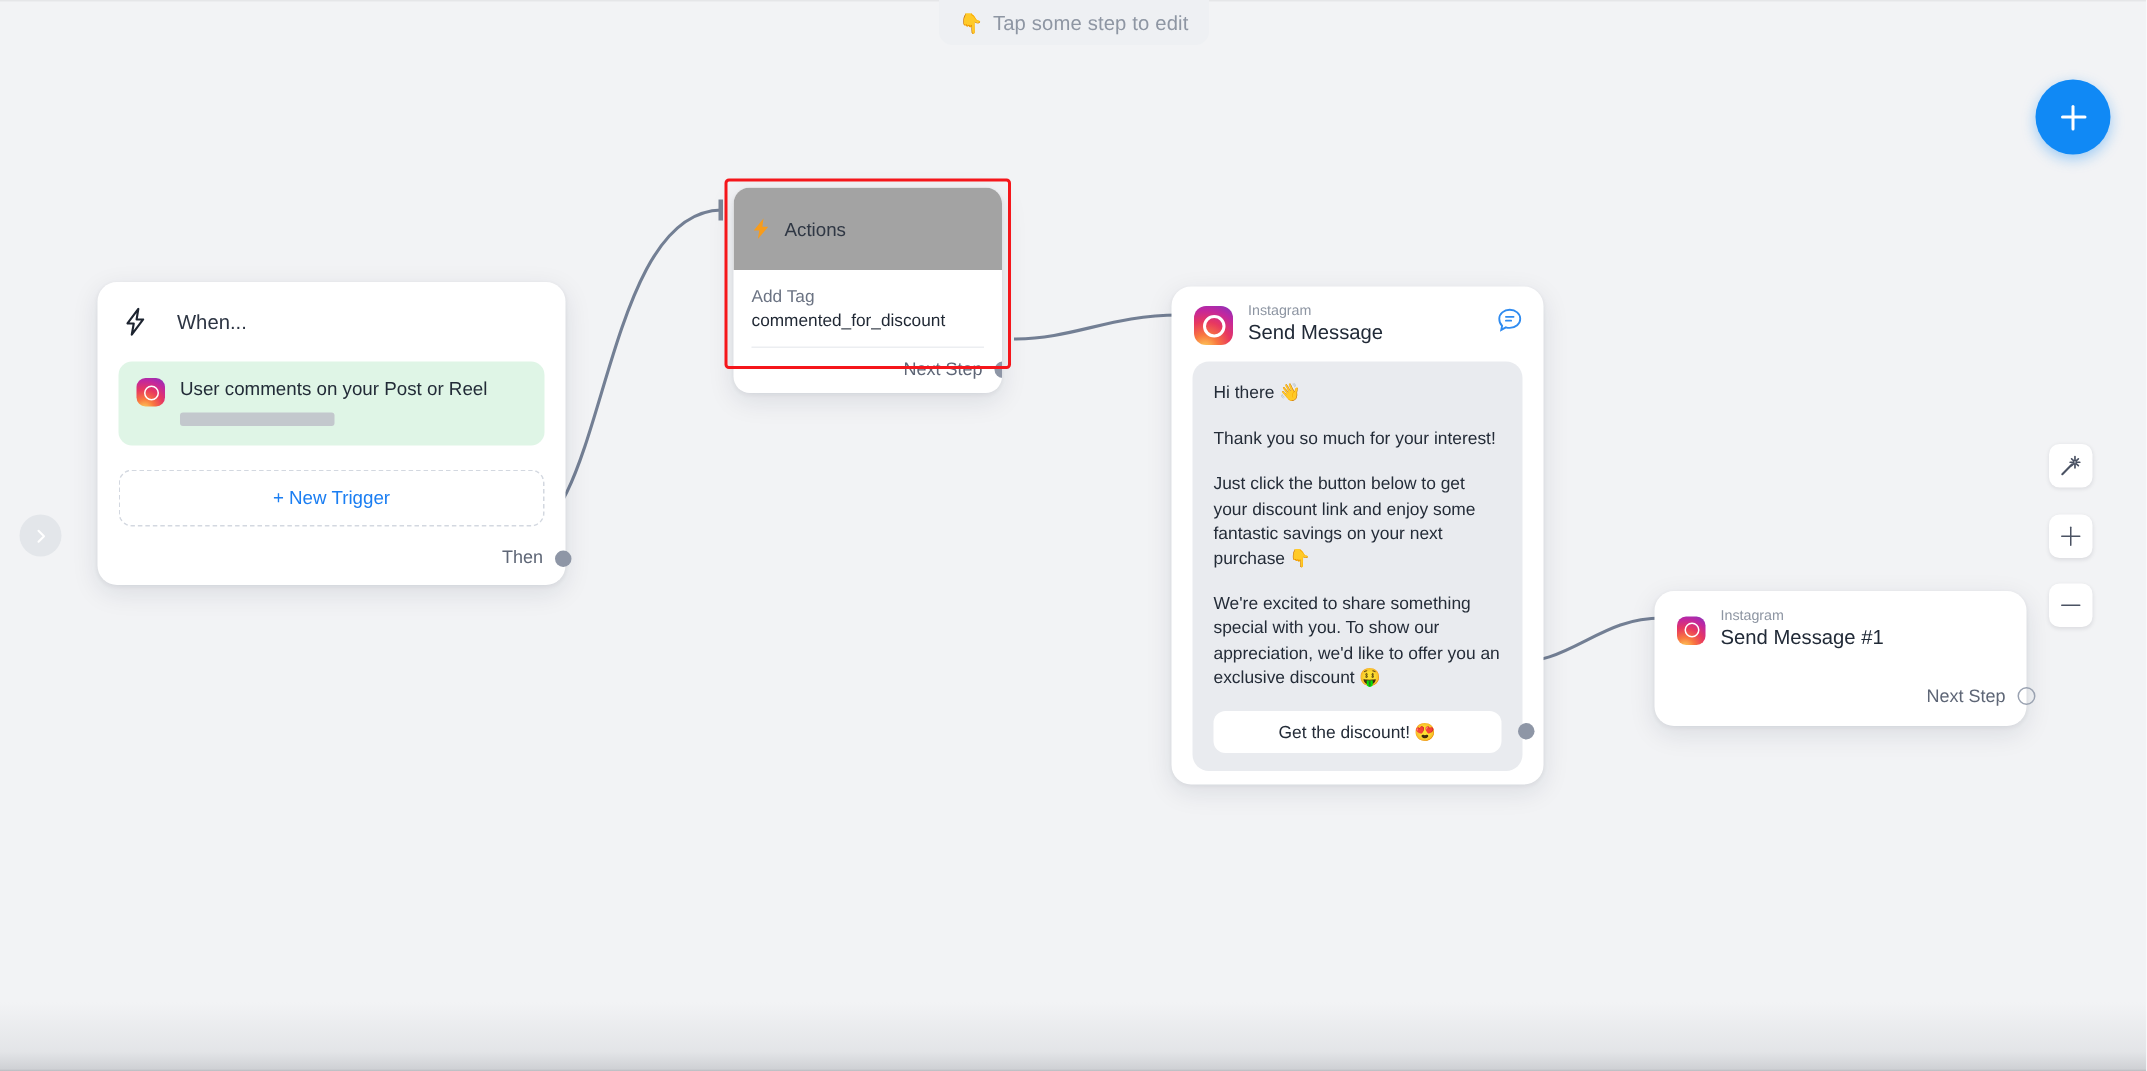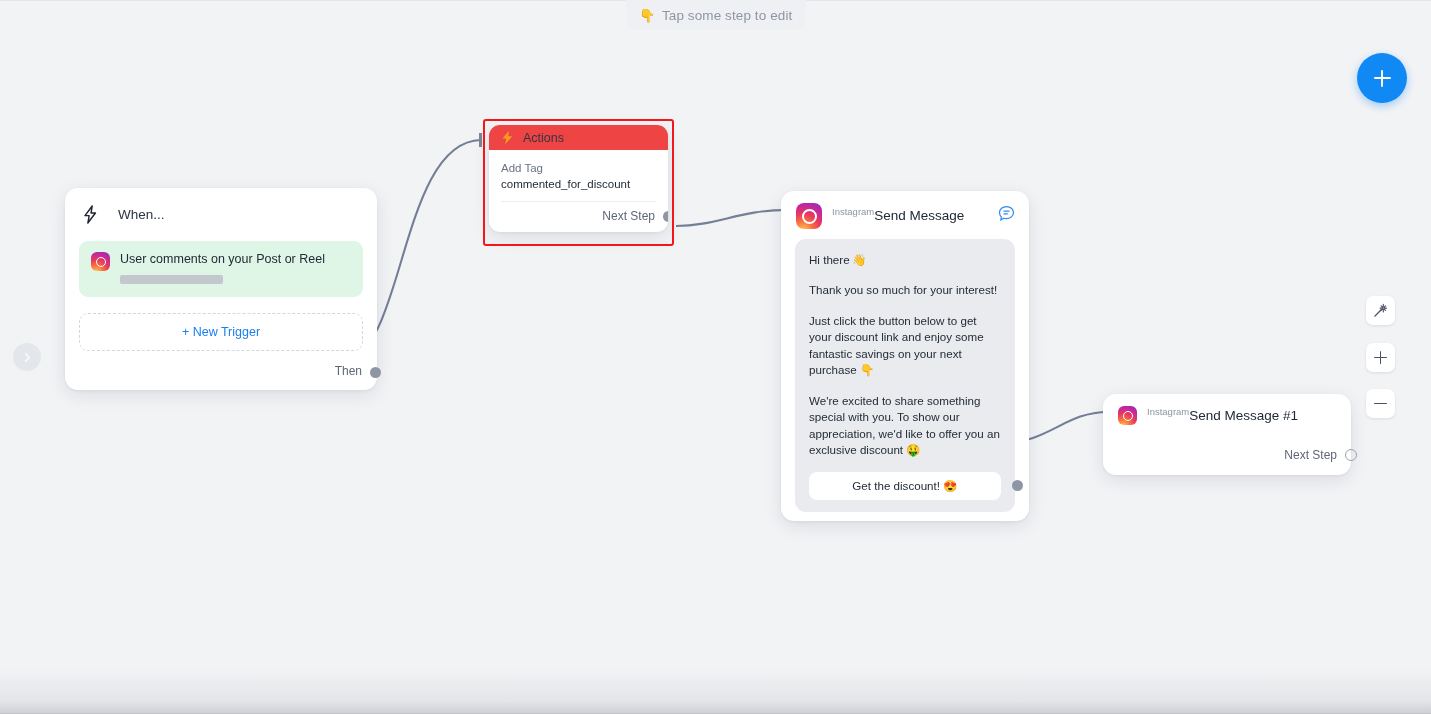--- a/index.html
+++ b/index.html
@@ -229,26 +229,26 @@
     position: absolute;
     left: 483px;
     top: 119px;
     width: 191px;
     height: 127px;
     border: 2.4px solid #f5161b;
     border-radius: 3px;
     box-sizing: border-box;
   }
   .actions-head {
-    background: #ef4444;
+    background: #a3a3a3;
     height: 25px;
     display: flex;
     align-items: center;
     gap: 9px;
-    padding: 0 12px;
+    padding: 15px 12px;
   }
   .actions-head .label {
     font-size: 12.5px;
     color: #2f3744;
   }
   .bolt-filled { width: 13px; height: 15px; display: block; }
   .actions-body { padding: 12px 12px 0 12px; }
   .actions-body .sub {
     font-size: 11.5px;
     color: #6a7histo;
@@ -280,21 +280,21 @@
     border-radius: 13px;
     padding: 0 0 9px 0;
   }
   .msg-head {
     display: flex;
     align-items: center;
     gap: 10px;
     padding: 12px 12px 10px 15px;
     position: relative;
   }
-  .msg-head .stack { display: flex; flex-direction: row; }
+  .msg-head .stack { display: flex; flex-direction: column; }
   .msg-head .platform {
     font-size: 9.5px;
     color: #8d95a2;
     line-height: 1.1;
   }
   .msg-head .title {
     font-size: 13.5px;
     color: #212a37;
     line-height: 1.25;
     margin-top: 1px;

